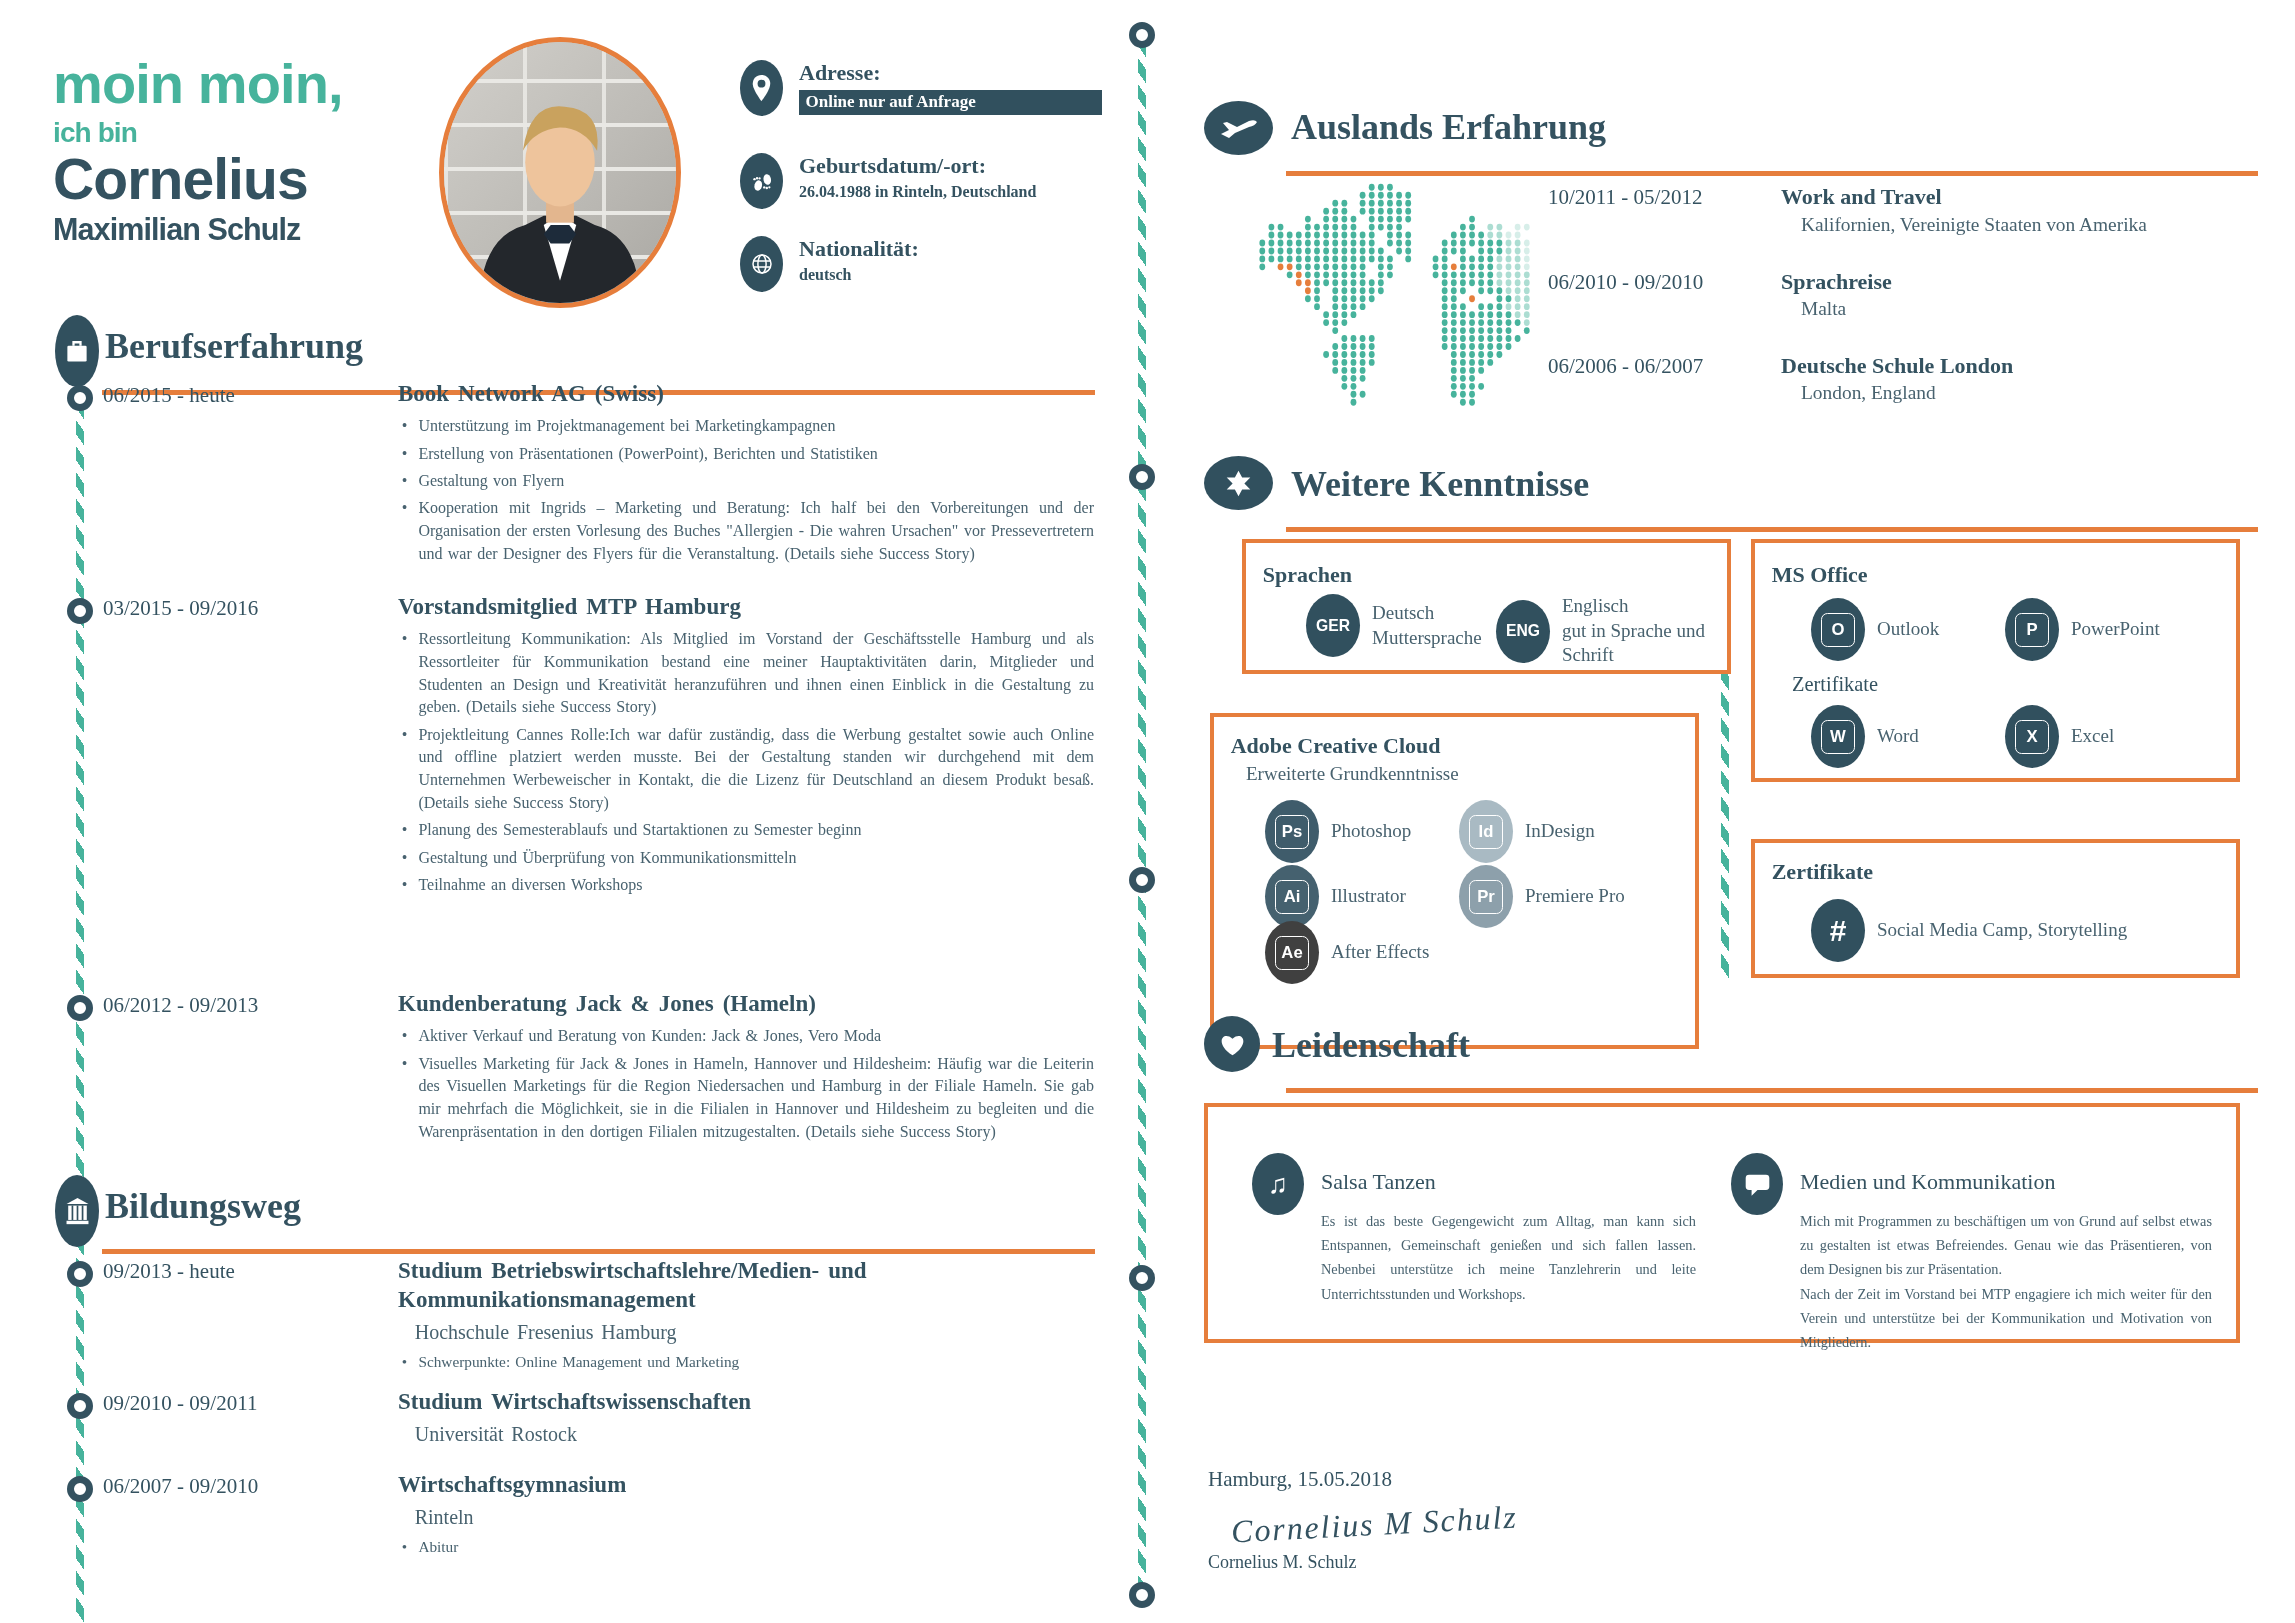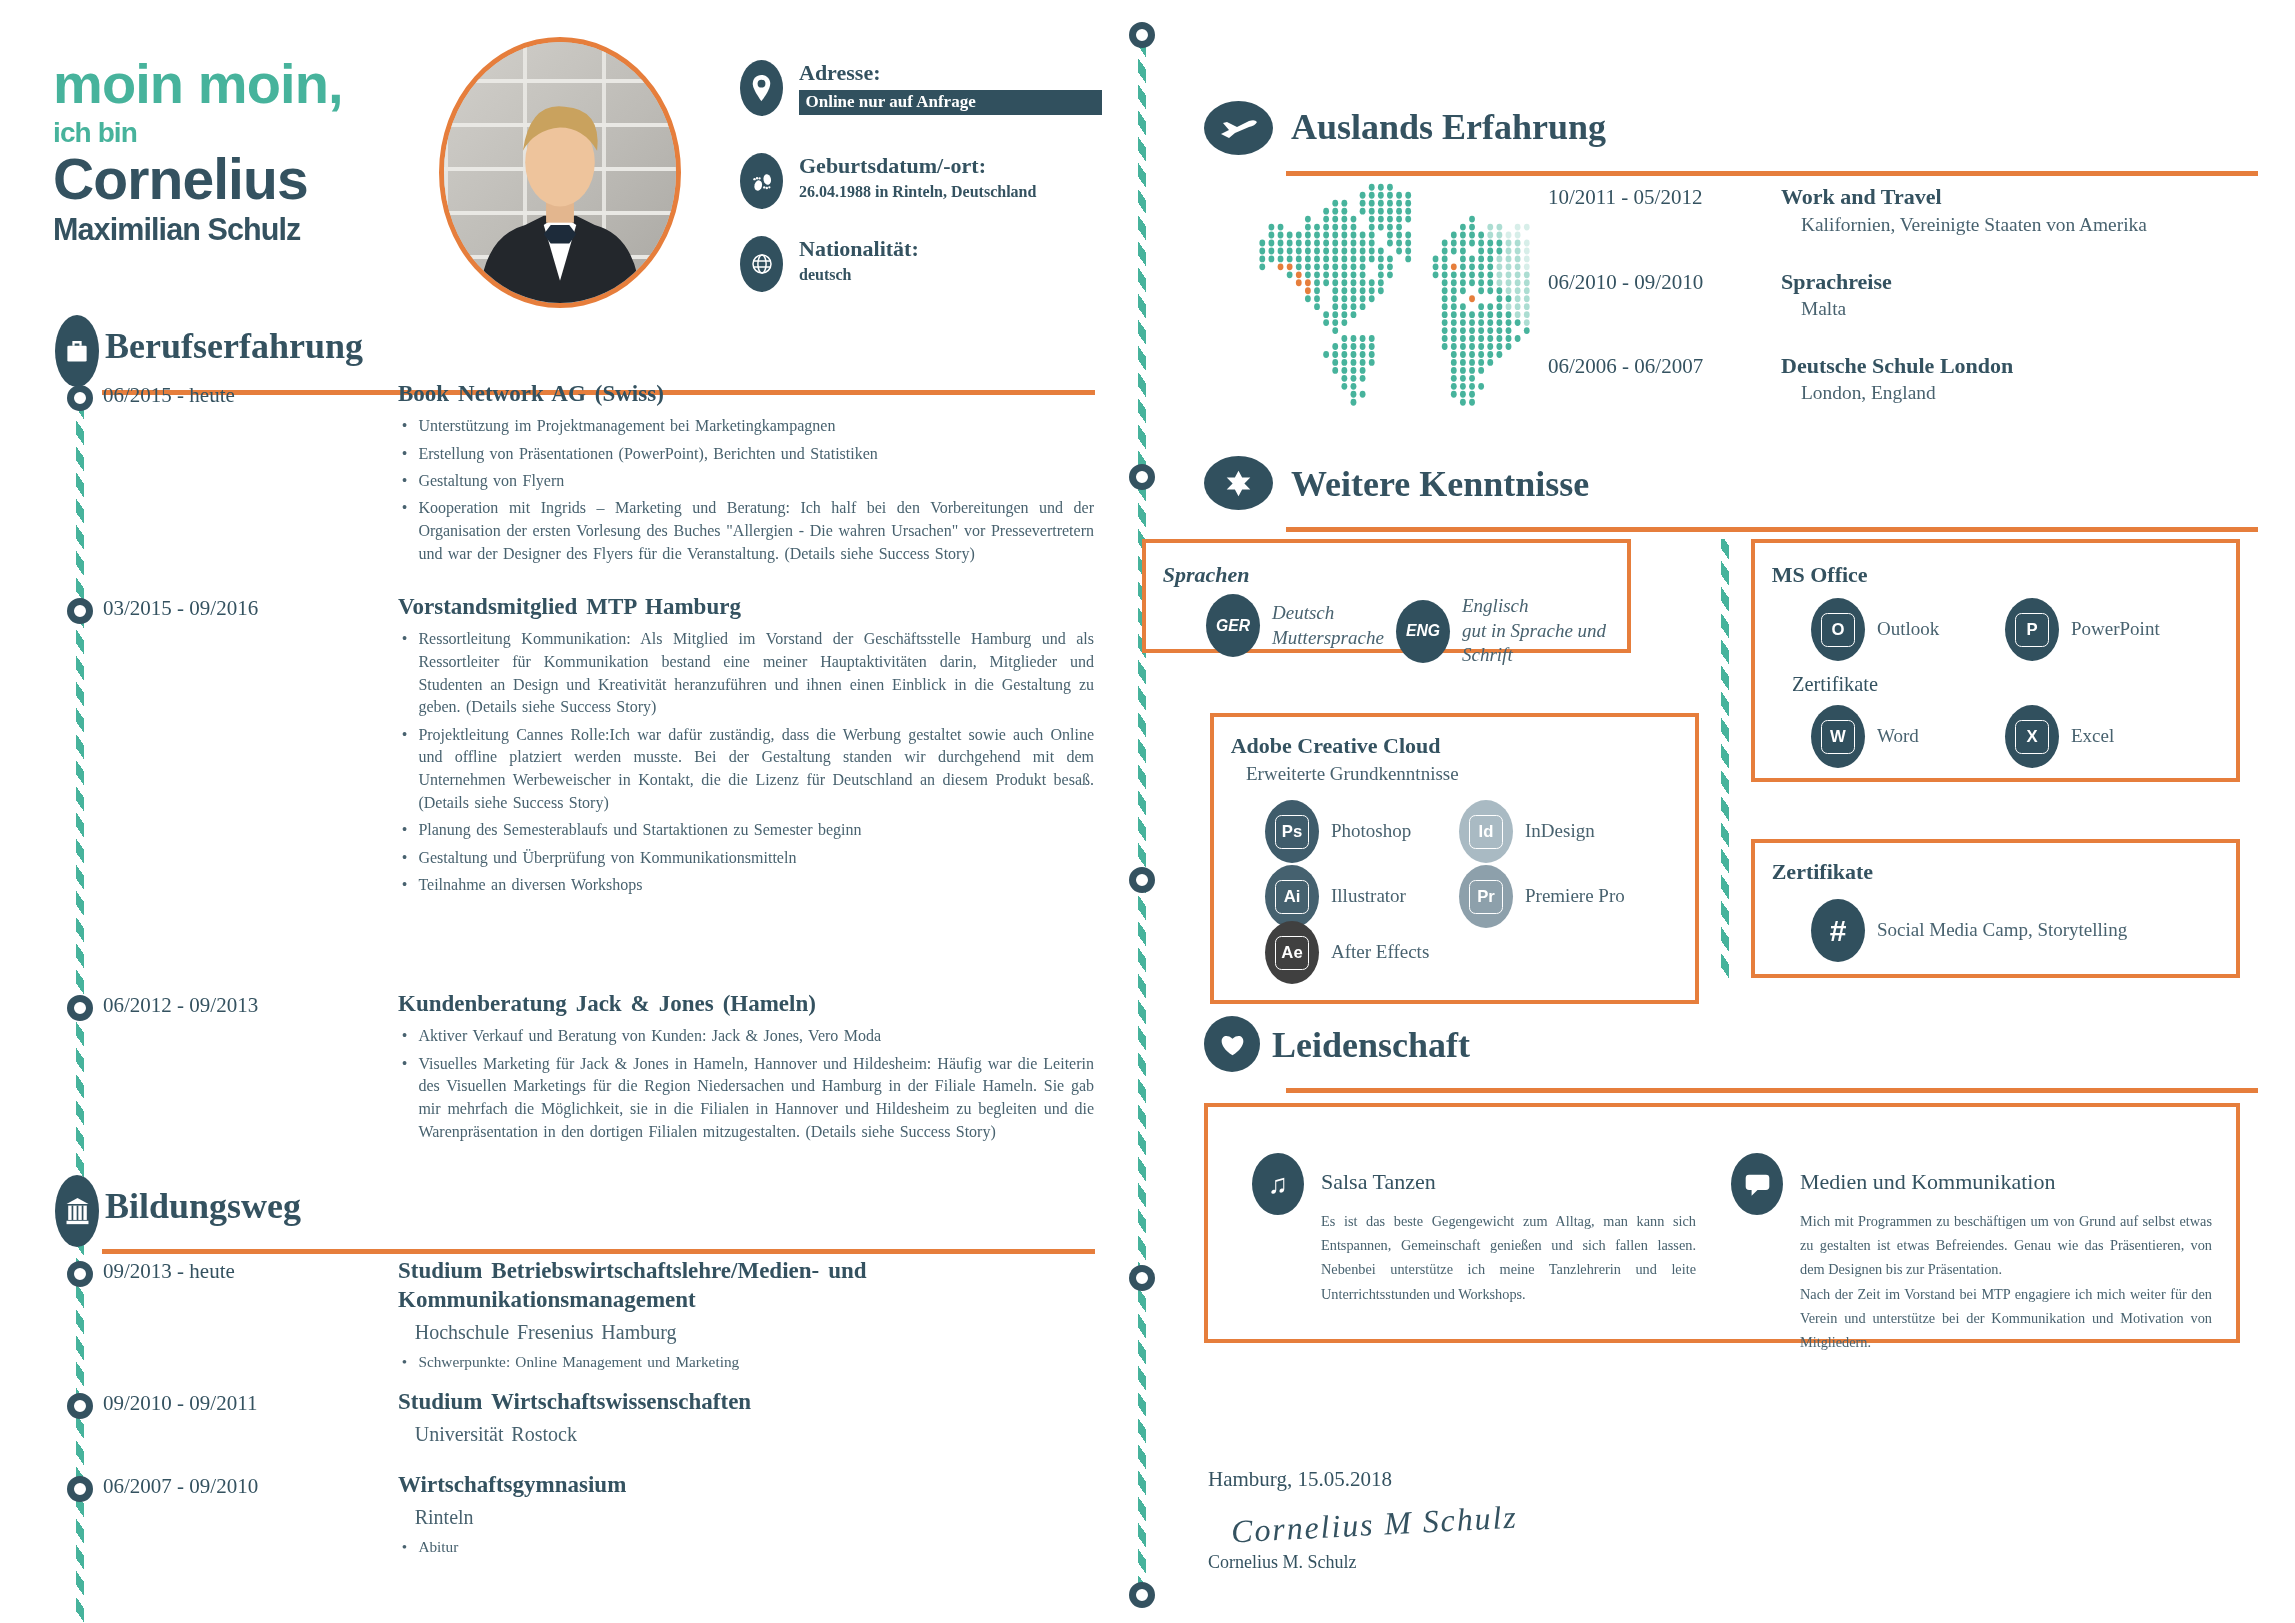--- a/index.html
+++ b/index.html
@@ -659,21 +659,21 @@
   <div class="sec-icon wide" style="left:1204px;top:456px;">
     <svg width="29" height="29" viewBox="0 0 32 32">
         <path d="M16 2 L20 9.5 L29 9.5 L22.5 16 L29 22.5 L20 22.5 L16 30 L12 22.5 L3 22.5 L9.5 16 L3 9.5 L12 9.5 Z" fill="#fff"></path>
       </svg>
   </div>
   <div class="sec-title" style="left:1291px;top:463px;">Weitere Kenntnisse</div>
   <div class="sec-rule" style="left:1286px;top:527px;width:972px;"></div>
 
   <div class="dash-v" style="left:1721px;top:539px;height:440px;"></div>
 
-  <div class="box" style="left:1142px;top:539px;width:489px;height:114px;font-style:italic;">
+  <div class="box" style="left:1242px;top:539px;width:489px;height:135px;">
     <div class="box-label" style="position:absolute;left:16.7px;top:18.5px;">Sprachen</div>
     <div class="skill-pair" style="left:60px;top:51px;">
       <div class="badge">GER</div>
       <div class="skill-name">
         <div>Deutsch</div>
         <div>Muttersprache</div>
       </div>
     </div>
     <div class="skill-pair" style="left:250px;top:51px;">
       <div class="badge">ENG</div>
@@ -706,21 +706,21 @@
       <div class="skill-name">Word</div>
     </div>
     <div class="skill-pair" style="left:250px;top:162px;">
       <div class="badge">
           <span class="abbr-box">X</span>
         </div>
       <div class="skill-name">Excel</div>
     </div>
   </div>
 
-  <div class="box" style="left:1210px;top:713px;width:489px;height:291px;">
+  <div class="box" style="left:1210px;top:713px;width:489px;height:336px;">
     <div class="box-label" style="position:absolute;left:16.7px;top:15.7px;">Adobe Creative Cloud</div>
     <div style="position:absolute;left:32px;top:46px;font-size:19px;color:var(--body);">Erweiterte Grundkenntnisse</div>
     <div class="skill-pair" style="left:51px;top:83px;">
       <div class="badge" style="background: rgb(63, 92, 107);">
           <span class="abbr-box">Ps</span>
         </div>
       <div class="skill-name">Photoshop</div>
     </div>
     <div class="skill-pair" style="left:245px;top:83px;">
       <div class="badge" style="background: rgb(169, 186, 195);">

